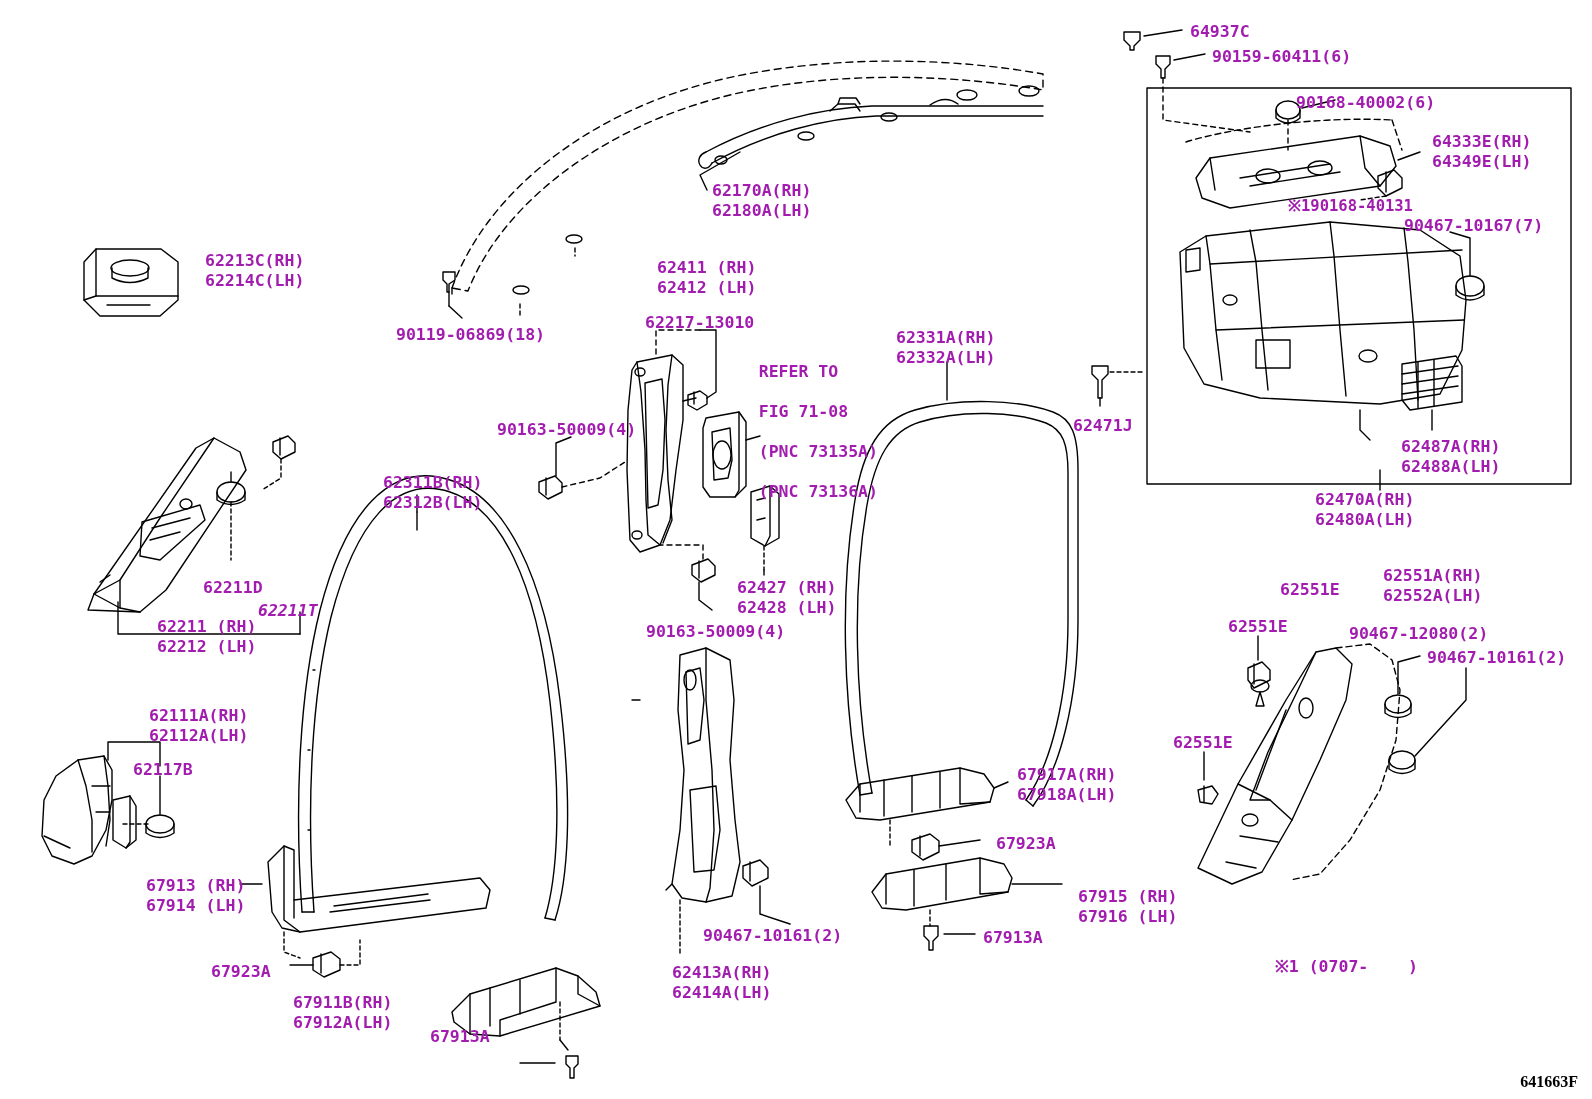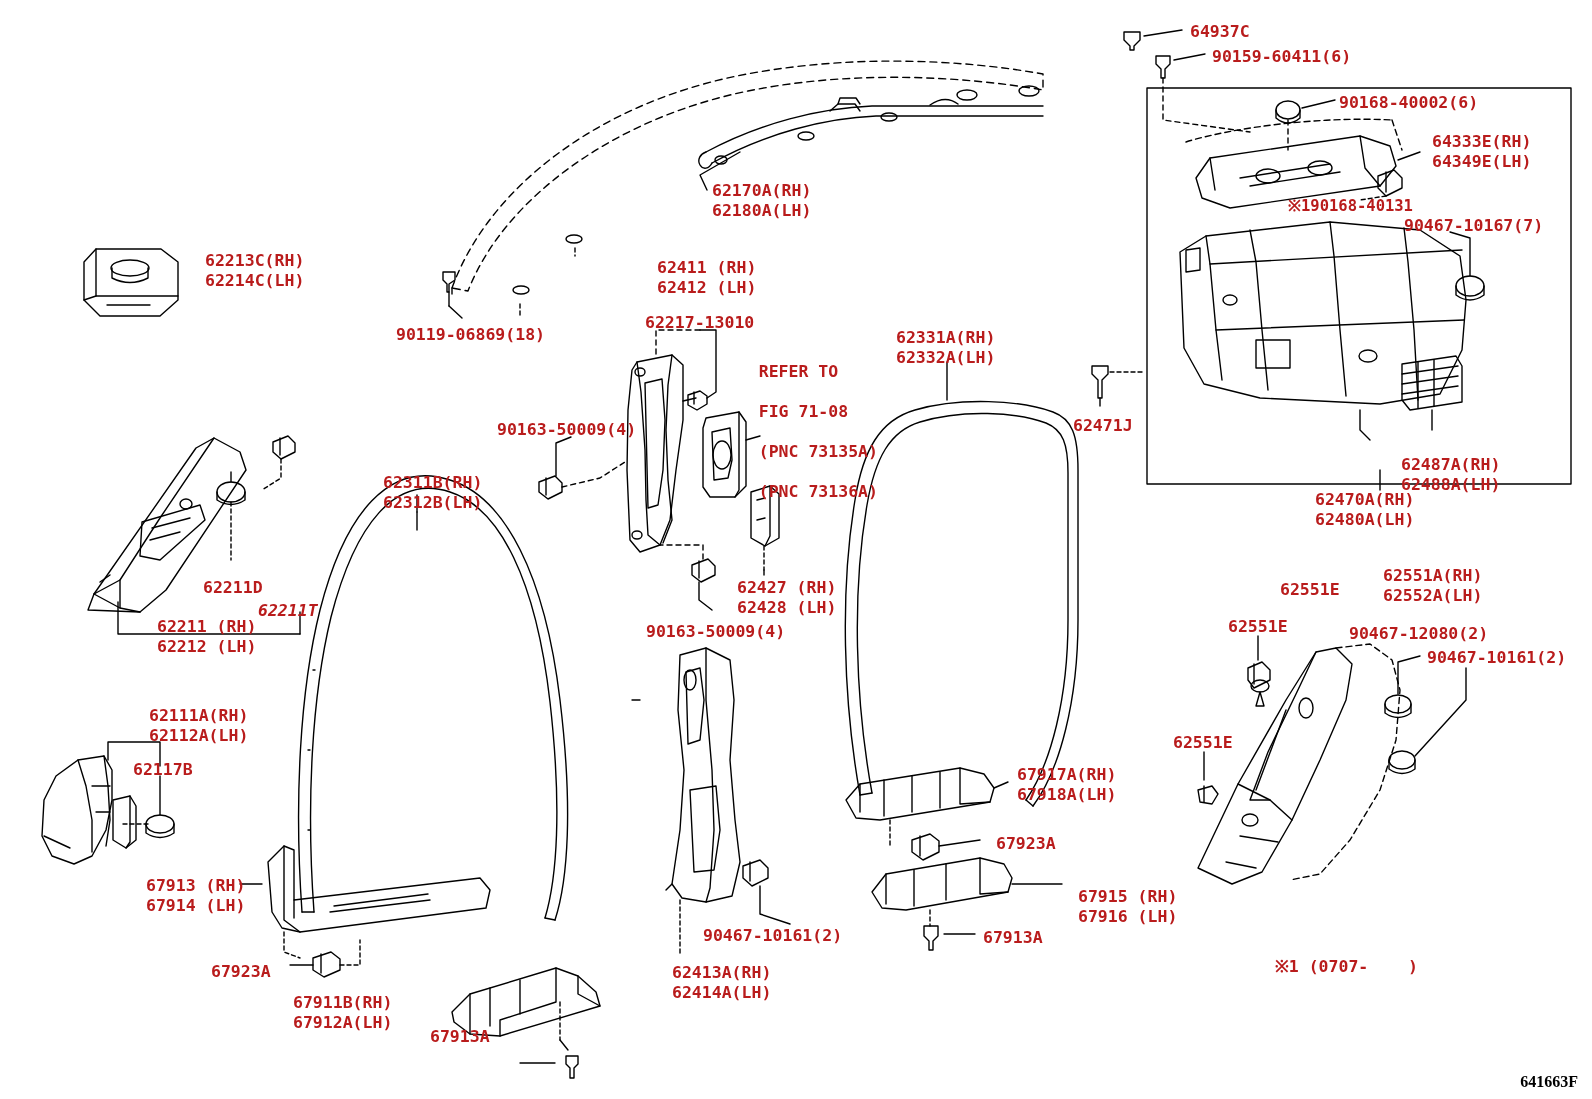--- a/index.html
+++ b/index.html
@@ -20,21 +20,21 @@
     left: 0;
     top: 0;
     width: 1592px;
     height: 1099px;
   }
   .lbl {
     position: absolute;
     font-family: "DejaVu Sans Mono", monospace;
     font-size: 16.5px;
     line-height: 20px;
-    color: #b91c1c;
+    color: #a21caf;
     white-space: pre;
     letter-spacing: 0px;
     font-weight: 700;
   }
   .lbl.small {
     font-size: 15.5px;
     line-height: 19px;
   }
   .corner {
     position: absolute;
@@ -406,26 +406,26 @@
   <div class="lbl" style="left:293px; top:993px;">67911B(RH)<br>67912A(LH)</div>
   <div class="lbl" style="left:430px; top:1027px;">67913A</div>
   <div class="lbl" style="left:703px; top:926px;">90467-10161(2)</div>
   <div class="lbl" style="left:672px; top:963px;text-align:right;">62413A(RH)<br>62414A(LH)</div>
   <div class="lbl" style="left:1017px; top:765px;">67917A(RH)<br>67918A(LH)</div>
   <div class="lbl" style="left:996px; top:834px;">67923A</div>
   <div class="lbl" style="left:1078px; top:887px;">67915 (RH)<br>67916 (LH)</div>
   <div class="lbl" style="left:983px; top:928px;">67913A</div>
   <div class="lbl" style="left:1190px; top:22px;">64937C</div>
   <div class="lbl" style="left:1212px; top:47px;">90159-60411(6)</div>
-  <div class="lbl" style="left:1339px; top:93px;">90168-40002(6)</div>
+  <div class="lbl" style="left:1296px; top:93px;">90168-40002(6)</div>
   <div class="lbl" style="left:1432px; top:132px;">64333E(RH)<br>64349E(LH)</div>
   <div class="lbl small" style="left:1288px; top:197px;">※190168-40131</div>
   <div class="lbl" style="left:1404px; top:216px;">90467-10167(7)</div>
   <div class="lbl" style="left:1073px; top:416px;">62471J</div>
-  <div class="lbl" style="left:1401px; top:437px;margin-top:18px;">62487A(RH)<br>62488A(LH)</div>
+  <div class="lbl" style="left:1401px; top:437px;">62487A(RH)<br>62488A(LH)</div>
   <div class="lbl" style="left:1315px; top:490px;">62470A(RH)<br>62480A(LH)</div>
   <div class="lbl" style="left:1280px; top:580px;">62551E</div>
   <div class="lbl" style="left:1383px; top:566px;">62551A(RH)<br>62552A(LH)</div>
   <div class="lbl" style="left:1228px; top:617px;">62551E</div>
   <div class="lbl" style="left:1349px; top:624px;">90467-12080(2)</div>
   <div class="lbl" style="left:1427px; top:648px;">90467-10161(2)</div>
   <div class="lbl" style="left:1173px; top:733px;">62551E</div>
 
   <div class="lbl" style="left:719px; top:342px;">
     <span>REFER TO</span><br>

